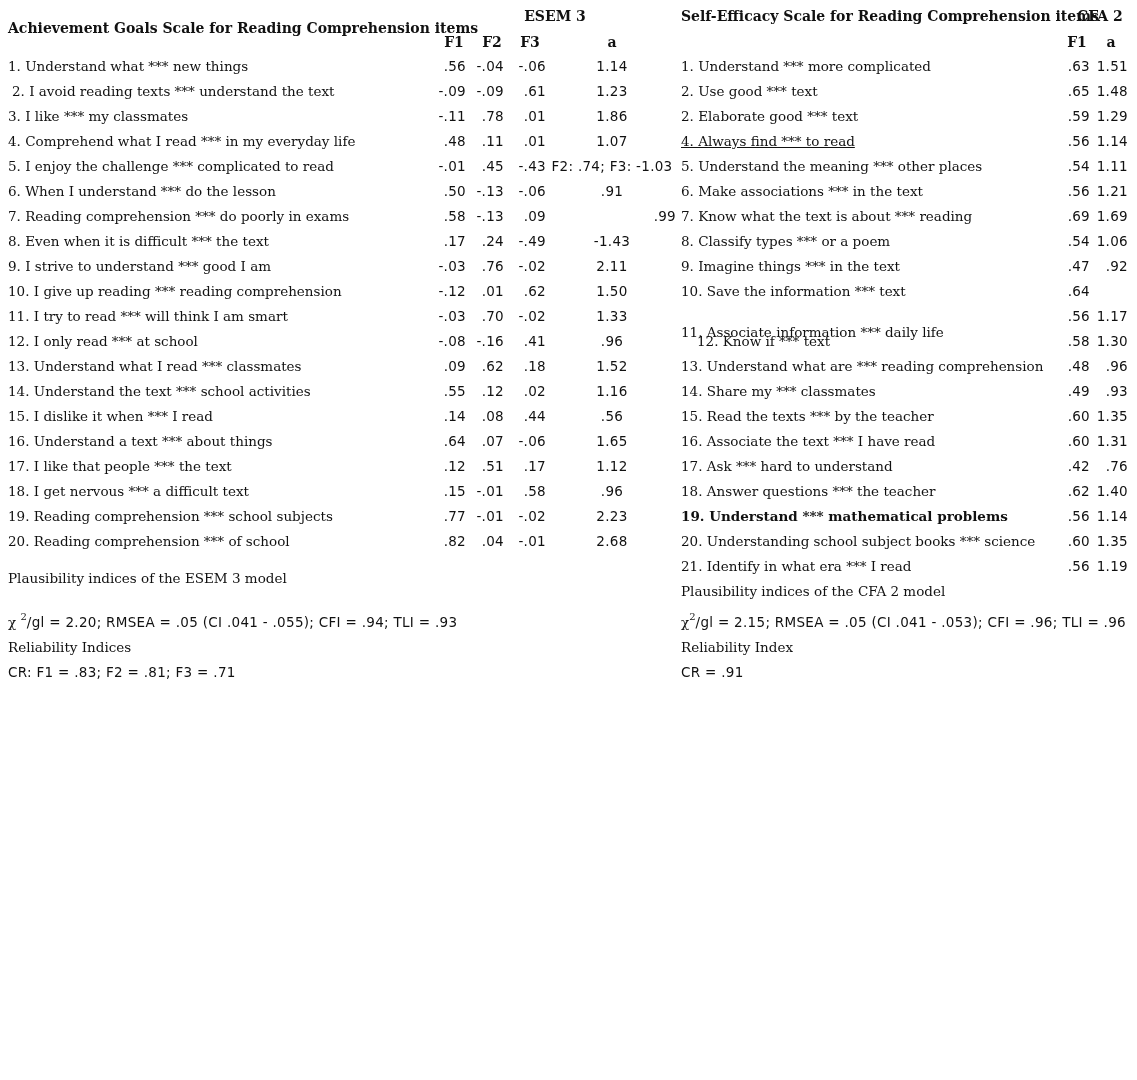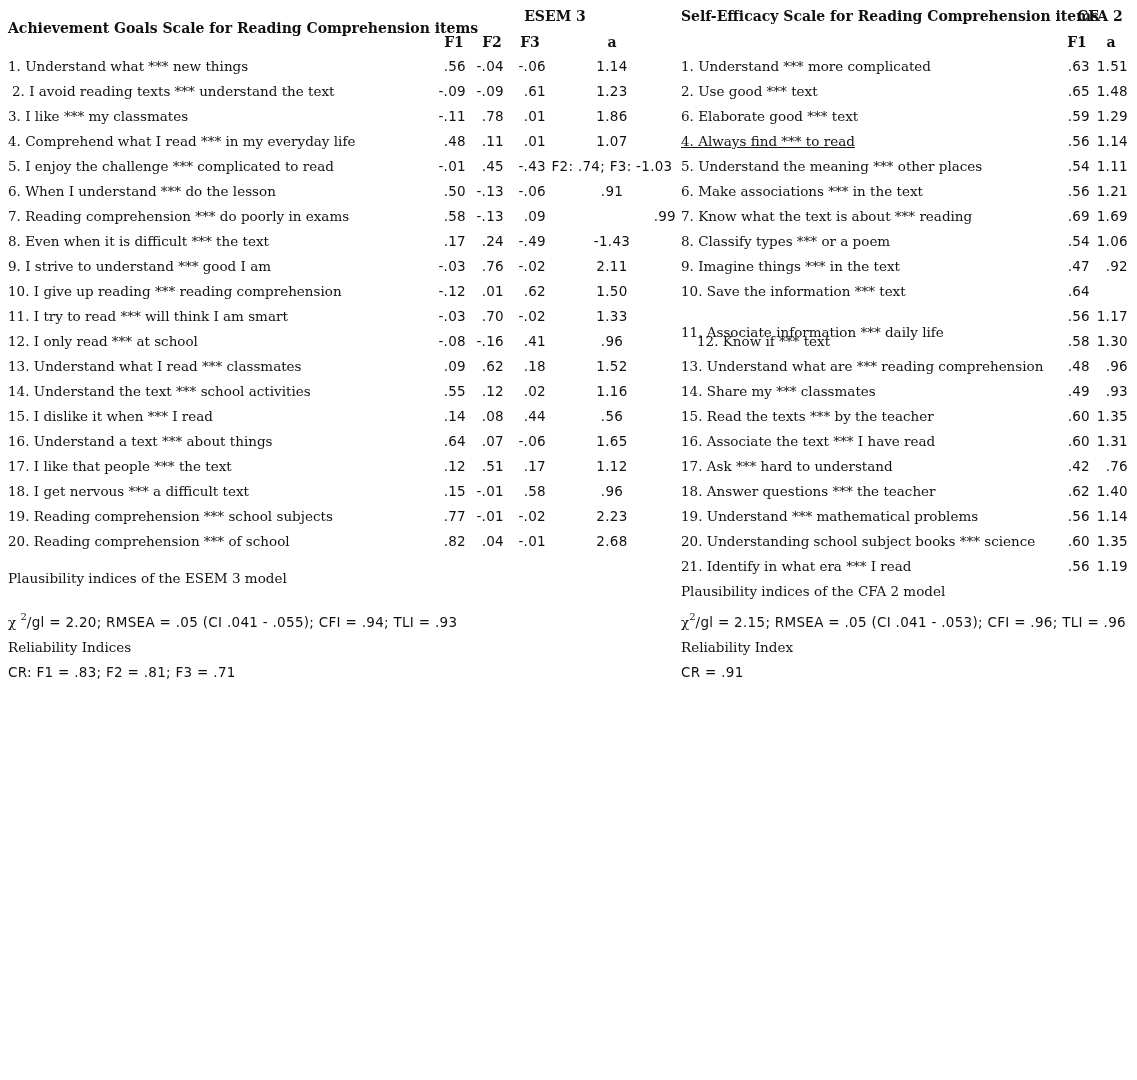--- a/index.html
+++ b/index.html
@@ -196,21 +196,21 @@
       <div class="abs item" style="left:681px; top:58px;">1. Understand *** more complicated</div>
       <div class="abs num r" style="left:1056px; width:34px; top:58px;">.63</div>
       <div class="abs num r" style="left:1092px; width:36px; top:58px;">1.51</div>
     </div>
     <div>
       <div class="abs item" style="left:681px; top:83px;">2. Use good *** text</div>
       <div class="abs num r" style="left:1056px; width:34px; top:83px;">.65</div>
       <div class="abs num r" style="left:1092px; width:36px; top:83px;">1.48</div>
     </div>
     <div>
-      <div class="abs item" style="left:681px; top:108px;">6. Elaborate good *** text</div>
+      <div class="abs item" style="left:681px; top:108px;">2. Elaborate good *** text</div>
       <div class="abs num r" style="left:1056px; width:34px; top:108px;">.59</div>
       <div class="abs num r" style="left:1092px; width:36px; top:108px;">1.29</div>
     </div>
     <div>
       <div class="abs item" style="left:681px; top:133px;text-decoration:underline;">4. Always find *** to read</div>
       <div class="abs num r" style="left:1056px; width:34px; top:133px;">.56</div>
       <div class="abs num r" style="left:1092px; width:36px; top:133px;">1.14</div>
     </div>
     <div>
       <div class="abs item" style="left:681px; top:158px;">5. Understand the meaning *** other places</div>
@@ -276,21 +276,21 @@
       <div class="abs item" style="left:681px; top:458px;">17. Ask *** hard to understand</div>
       <div class="abs num r" style="left:1056px; width:34px; top:458px;">.42</div>
       <div class="abs num r" style="left:1092px; width:36px; top:458px;">.76</div>
     </div>
     <div>
       <div class="abs item" style="left:681px; top:483px;">18. Answer questions *** the teacher</div>
       <div class="abs num r" style="left:1056px; width:34px; top:483px;">.62</div>
       <div class="abs num r" style="left:1092px; width:36px; top:483px;">1.40</div>
     </div>
     <div>
-      <div class="abs item" style="left:681px; top:508px;">19. Understand *** mathematical problems</div>
+      <div class="abs item" style="left:681px; top:508px;font-weight:bold;">19. Understand *** mathematical problems</div>
       <div class="abs num r" style="left:1056px; width:34px; top:508px;">.56</div>
       <div class="abs num r" style="left:1092px; width:36px; top:508px;">1.14</div>
     </div>
     <div>
       <div class="abs item" style="left:681px; top:533px;">20. Understanding school subject books *** science</div>
       <div class="abs num r" style="left:1056px; width:34px; top:533px;">.60</div>
       <div class="abs num r" style="left:1092px; width:36px; top:533px;">1.35</div>
     </div>
     <div>
       <div class="abs item" style="left:681px; top:558px;">21. Identify in what era *** I read</div>

